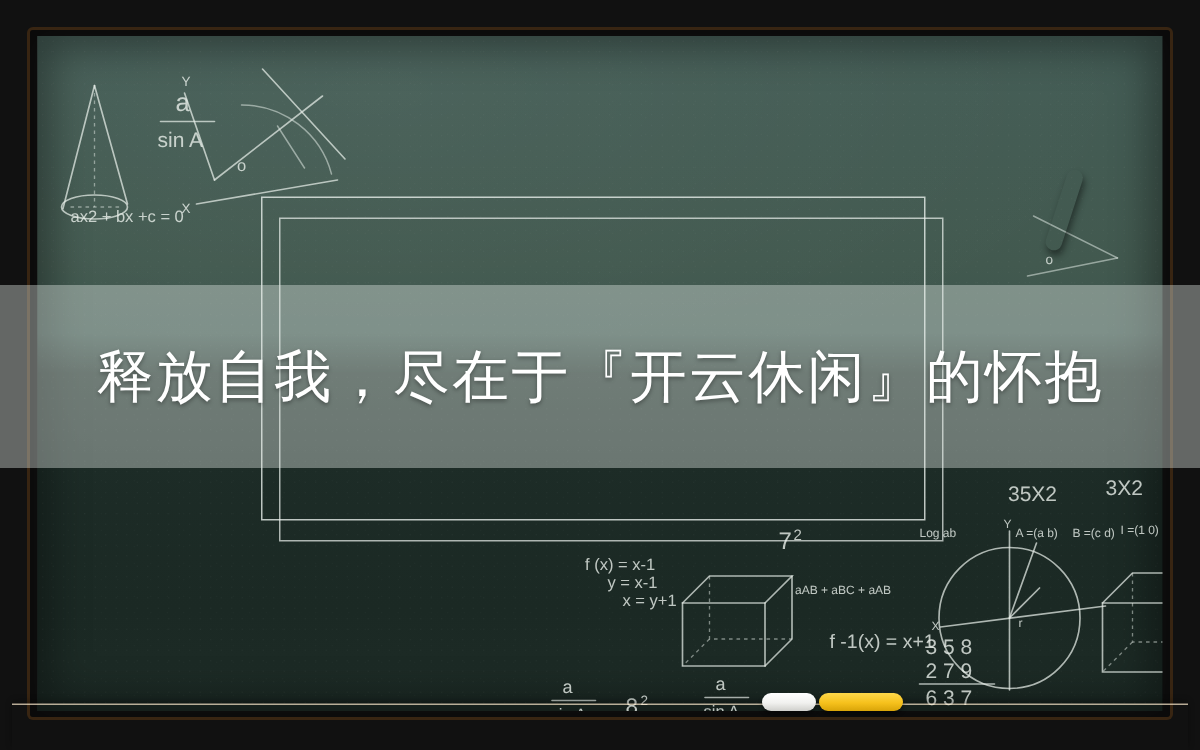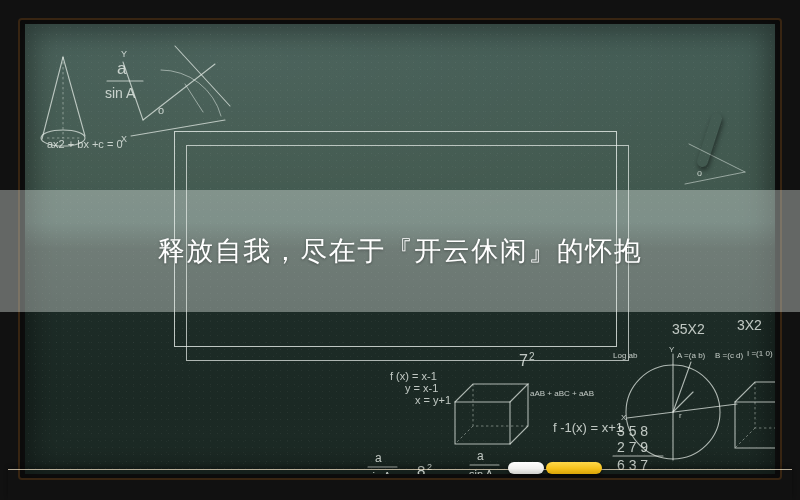--- a/index.html
+++ b/index.html
@@ -71,21 +71,21 @@
   .band{
     position:absolute;left:0;top:190px;width:800px;height:122px;
     background:rgba(226,232,228,.40);
     backdrop-filter:blur(.5px);
   }
 
   
   .headline{
     position:absolute;left:0;top:190px;width:800px;height:122px;
     display:flex;align-items:center;justify-content:center;
-    color:#ffffff;font-size:27px;letter-spacing:1.5px;font-weight:400;
+    color:#ffffff;font-size:38px;letter-spacing:1.5px;font-weight:400;
     text-shadow:0 1px 3px rgba(0,0,0,.35);
     white-space:nowrap;
   }
 
   
   .ledge{
     position:absolute;left:8px;bottom:0;width:784px;height:30px;
     background:
       repeating-linear-gradient(92deg,
         rgba(120,78,36,.16) 0px, rgba(120,78,36,.16) 3px,

